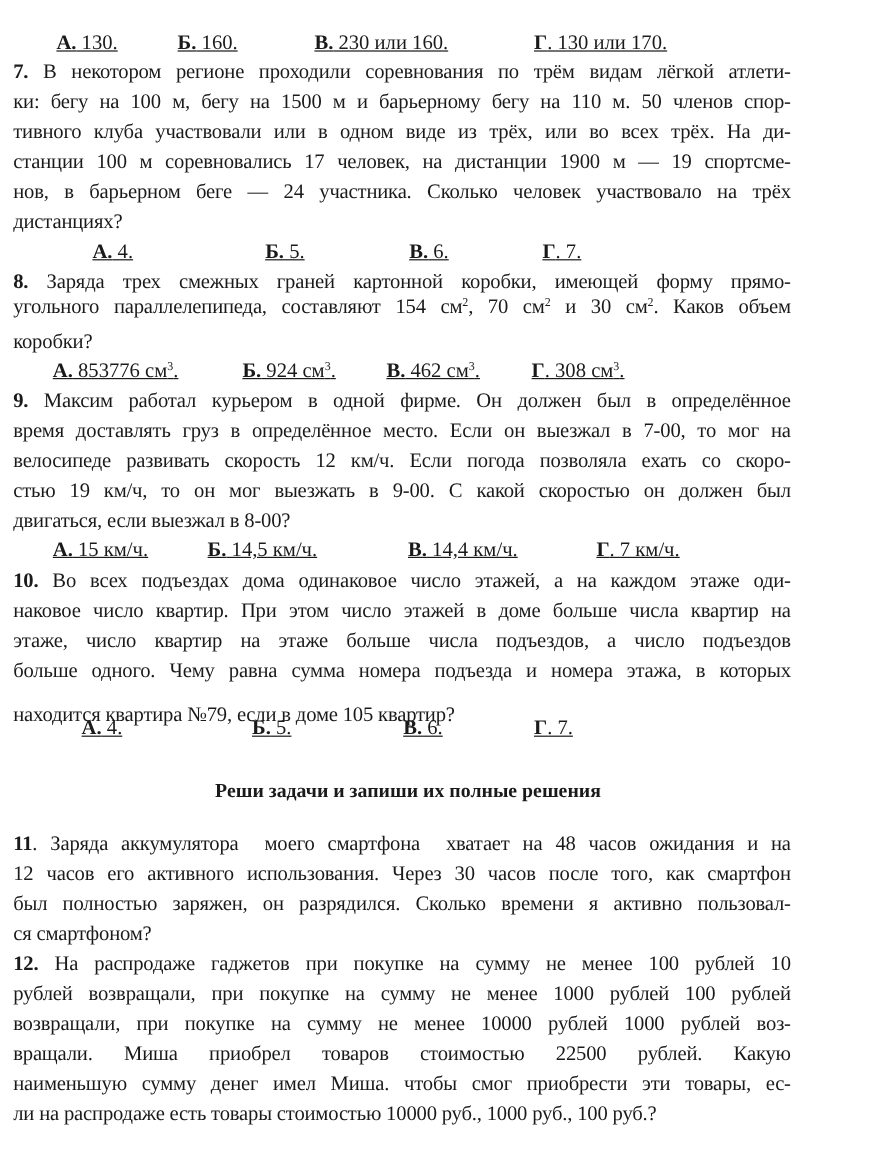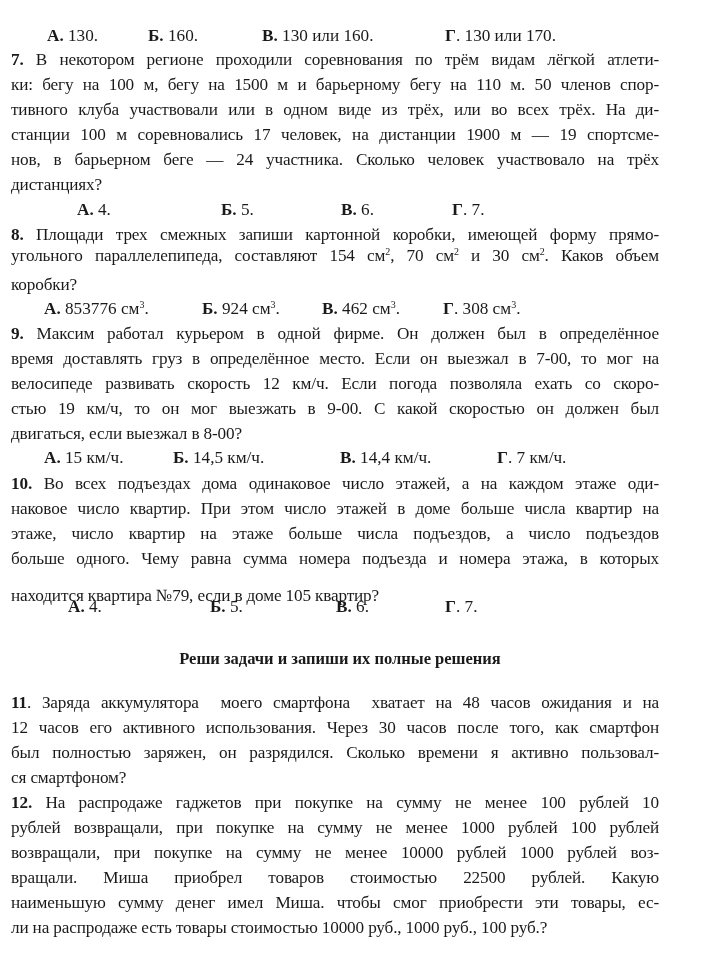--- a/index.html
+++ b/index.html
@@ -9,54 +9,54 @@
     color: #1a1a1a;
   }
   .line {
     position: absolute; left: 11px; width: 648px;
     font-size: 17.2px; line-height: 24px; white-space: nowrap;
     letter-spacing: -0.15px;
   }
   .line.just { text-align: justify; text-align-last: justify; }
   .num { font-weight: bold; }
   .opt {
-    position: absolute; font-size: 17.2px; line-height: 24px; white-space: nowrap;
+    position: absolute; font-size: 17.2px; line-height: 24px; white-space: nowrap; text-decoration: underline;
   }
   .opt .ol { font-weight: bold; }
   .heading {
     position: absolute; left: 0; width: 680px; text-align: center;
     font-weight: bold; font-size: 16.5px; line-height: 24px;
   }
   sup { font-size: 10px; vertical-align: 6px; line-height: 0; }
 </style>
 </head>
 <body>
 
 <div>
   <div class="opt" style="left:47px;top:24px"><span class="ol">А.</span><span> 130.</span></div>
   <div class="opt" style="left:148px;top:24px"><span class="ol">Б.</span><span> 160.</span></div>
-  <div class="opt" style="left:262px;top:24px"><span class="ol">В.</span><span> 130 или 160.</span></div>
+  <div class="opt" style="left:262px;top:24px"><span class="ol">В.</span><span> 230 или 160.</span></div>
   <div class="opt" style="left:445px;top:24px"><span class="ol">Г</span><span>. 130 или 170.</span></div>
 </div>
 
 <div>
   <div class="line just" style="top:48px"><span class="num">7.</span><span> В некотором регионе проходили соревнования по трём видам лёгкой атлети-</span></div>
   <div class="line just" style="top:73px">ки: бегу на 100 м, бегу на 1500 м и барьерному бегу на 110 м. 50 членов спор-</div>
   <div class="line just" style="top:98px">тивного клуба участвовали или в одном виде из трёх, или во всех трёх. На ди-</div>
   <div class="line just" style="top:123px">станции 100 м соревновались 17 человек, на дистанции 1900 м — 19 спортсме-</div>
   <div class="line just" style="top:148px">нов, в барьерном беге — 24 участника. Сколько человек участвовало на трёх</div>
   <div class="line" style="top:173px">дистанциях?</div>
   <div class="opt" style="left:77px;top:198px"><span class="ol">А.</span><span> 4.</span></div>
   <div class="opt" style="left:221px;top:198px"><span class="ol">Б.</span><span> 5.</span></div>
   <div class="opt" style="left:341px;top:198px"><span class="ol">В.</span><span> 6.</span></div>
   <div class="opt" style="left:452px;top:198px"><span class="ol">Г</span><span>. 7.</span></div>
 </div>
 
 <div>
-  <div class="line just" style="top:223px"><span class="num">8.</span><span> Площади трех смежных запиши картонной коробки, имеющей форму прямо-</span></div>
+  <div class="line just" style="top:223px"><span class="num">8.</span><span> Заряда трех смежных граней картонной коробки, имеющей форму прямо-</span></div>
   <div class="line just" style="top:244px"><span>угольного параллелепипеда, составляют 154 см</span><sup>2</sup><span>, 70 см</span><sup>2</sup><span> и 30 см</span><sup>2</sup><span>. Каков объем</span></div>
   <div class="line" style="top:273px">коробки?</div>
   <div class="opt" style="left:44px;top:297px"><span class="ol">А.</span><span> 853776 см</span><sup>3</sup><span>.</span></div>
   <div class="opt" style="left:202px;top:297px"><span class="ol">Б.</span><span> 924 см</span><sup>3</sup><span>.</span></div>
   <div class="opt" style="left:322px;top:297px"><span class="ol">В.</span><span> 462 см</span><sup>3</sup><span>.</span></div>
   <div class="opt" style="left:443px;top:297px"><span class="ol">Г</span><span>. 308 см</span><sup>3</sup><span>.</span></div>
 </div>
 
 <div>
   <div class="line just" style="top:322px"><span class="num">9.</span><span> Максим работал курьером в одной фирме. Он должен был в определённое</span></div>

